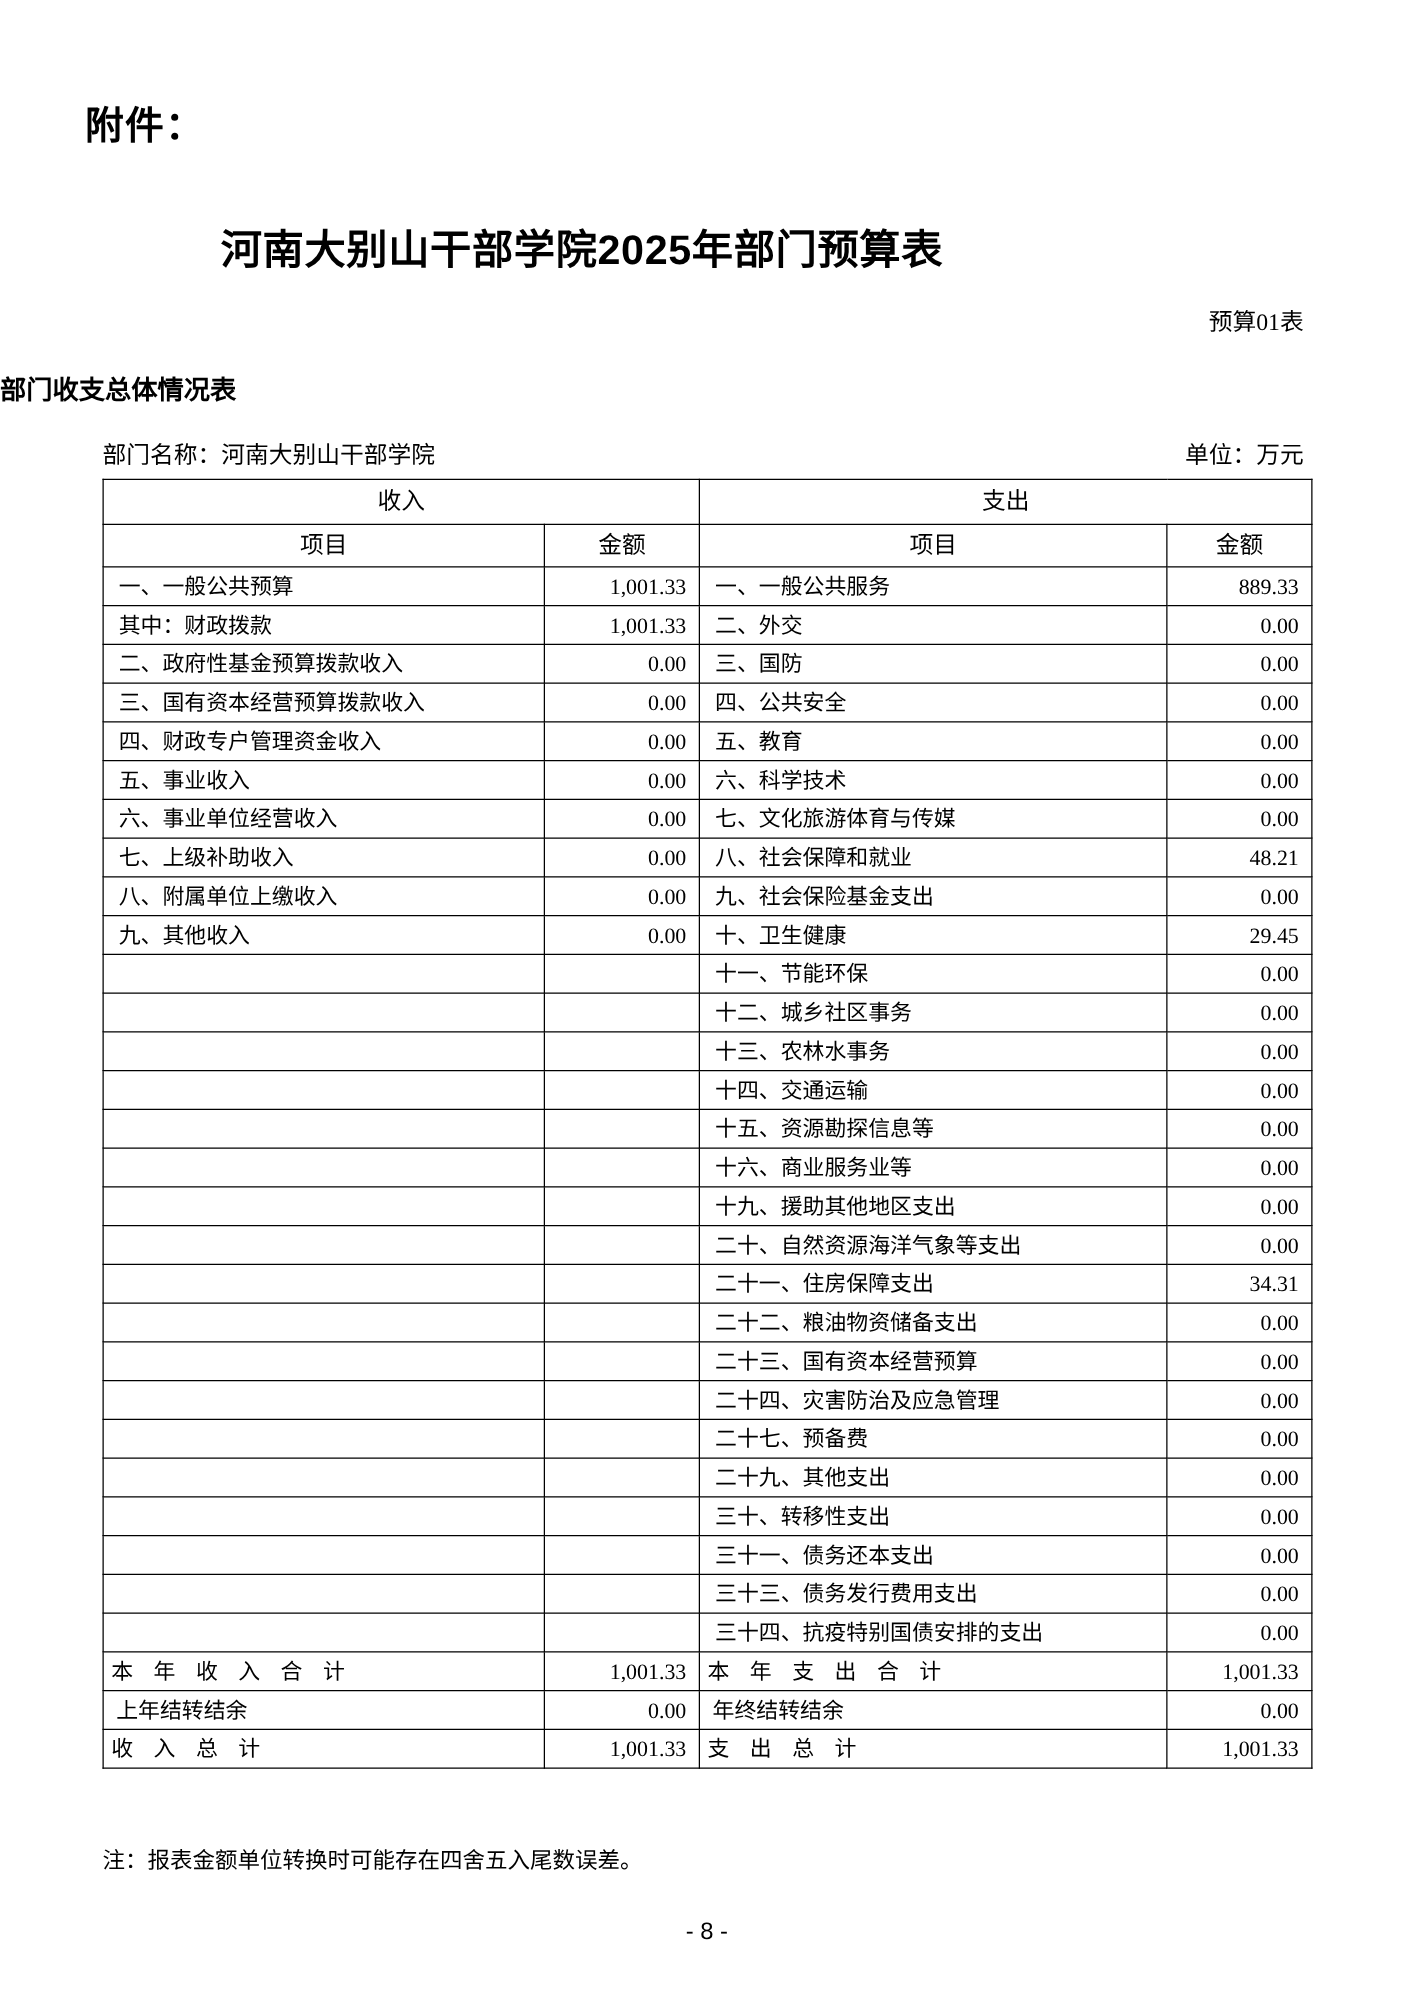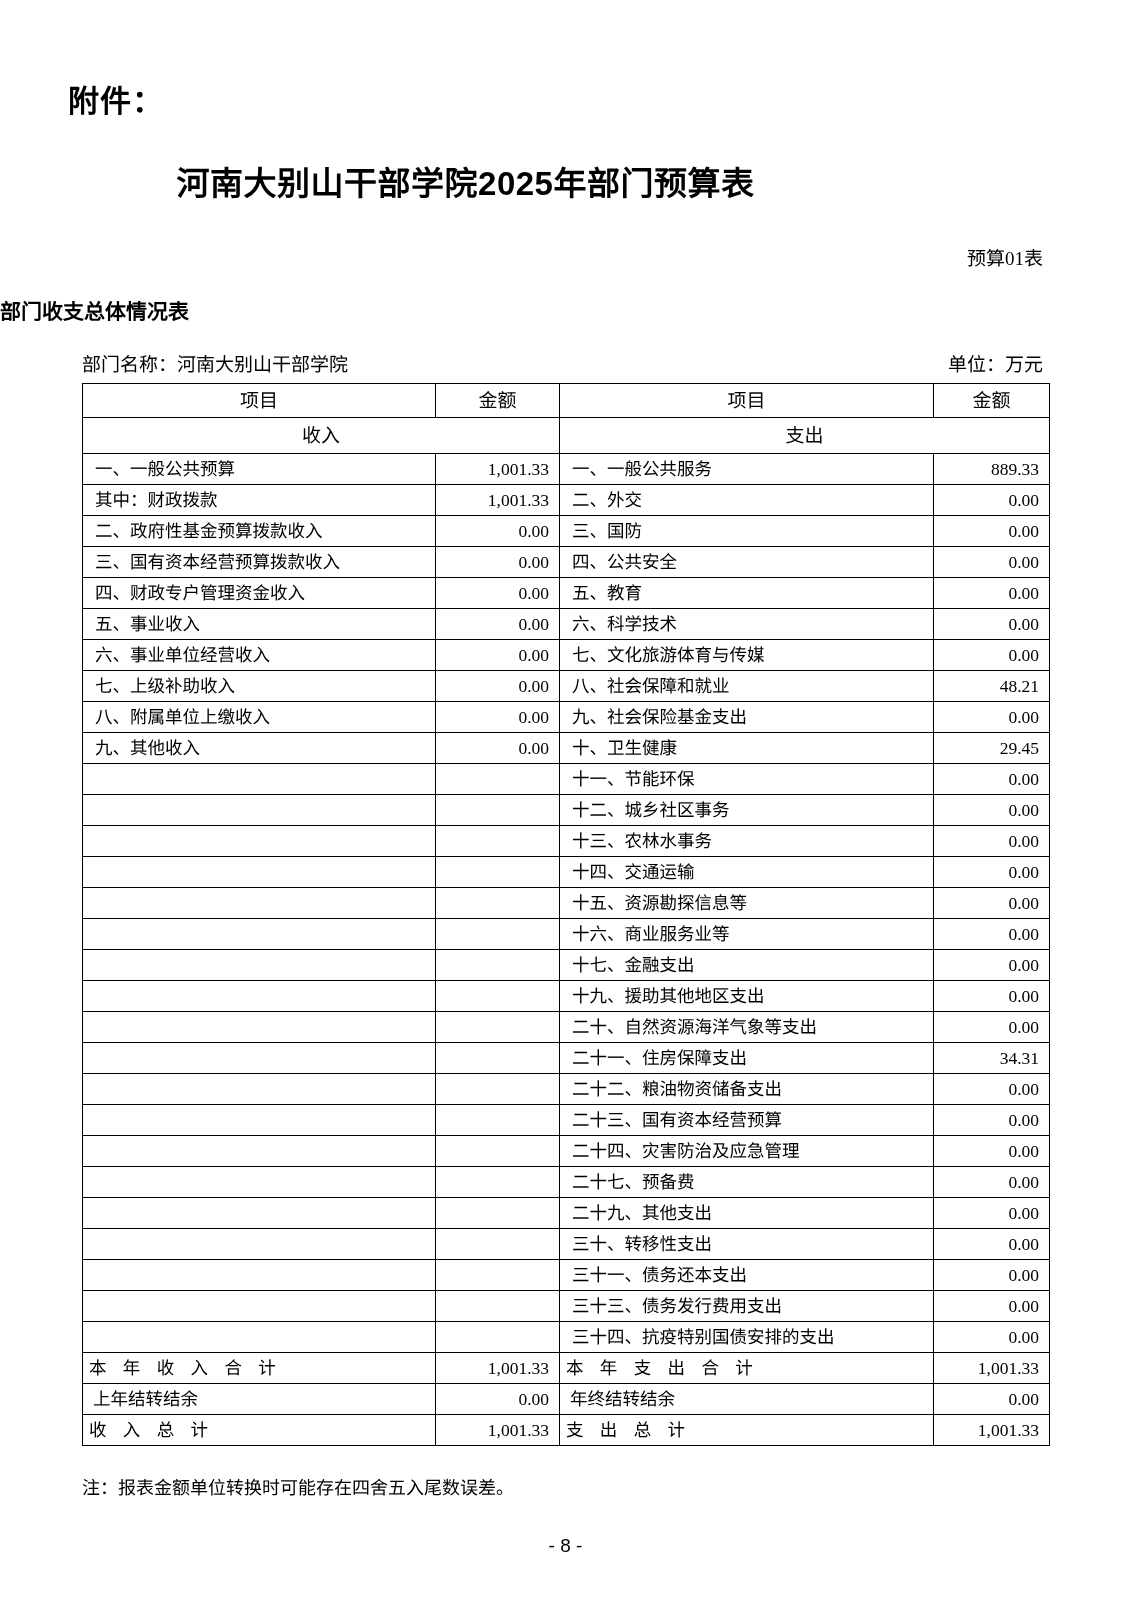--- a/index.html
+++ b/index.html
@@ -31,21 +31,21 @@
     top: 88px;
     font-family: Liberation Mono, monospace;
     font-weight: bold;
     font-size: 31px;
     letter-spacing: 1px;
     line-height: 1;
   }
   .doc-title {
     position: absolute;
     left: 0;
-    top: 164px;
+    top: 180px;
     width: 931px;
     text-align: center;
     font-family: "Liberation Sans", "DejaVu Sans", sans-serif;
     font-weight: bold;
     font-size: 33px;
     letter-spacing: 0.5px;
     line-height: 1.2;
   }
   .form-code {
     position: absolute;
@@ -166,30 +166,30 @@
 
   <table class="budget-table">
     <colgroup>
       <col class="c-item-l">
       <col class="c-amt-l">
       <col class="c-item-r">
       <col class="c-amt-r">
     </colgroup>
     <tbody id="table-body">
         <tr>
+          <td class="group-head" colspan="2">收入</td>
+          <td class="group-head" colspan="2">支出</td>
+        </tr>
+        <tr>
           <td class="col-head">项目</td>
           <td class="col-head">金额</td>
           <td class="col-head">项目</td>
           <td class="col-head">金额</td>
         </tr>
         <tr>
-          <td class="group-head" colspan="2">收入</td>
-          <td class="group-head" colspan="2">支出</td>
-        </tr>
-        <tr>
           <td class="item">一、一般公共预算</td>
           <td class="amount">1,001.33</td>
           <td class="item">一、一般公共服务</td>
           <td class="amount">889.33</td>
         </tr>
         <tr>
           <td class="item">其中：财政拨款</td>
           <td class="amount">1,001.33</td>
           <td class="item">二、外交</td>
           <td class="amount">0.00</td>
@@ -274,26 +274,20 @@
         </tr>
         <tr>
           <td class="item blank"></td>
           <td class="amount"></td>
           <td class="item">十六、商业服务业等</td>
           <td class="amount">0.00</td>
         </tr>
         <tr>
           <td class="item blank"></td>
           <td class="amount"></td>
-          <td class="item">十七、金融支出</td>
-          <td class="amount">0.00</td>
-        </tr>
-        <tr>
-          <td class="item blank"></td>
-          <td class="amount"></td>
           <td class="item">十九、援助其他地区支出</td>
           <td class="amount">0.00</td>
         </tr>
         <tr>
           <td class="item blank"></td>
           <td class="amount"></td>
           <td class="item">二十、自然资源海洋气象等支出</td>
           <td class="amount">0.00</td>
         </tr>
         <tr>

